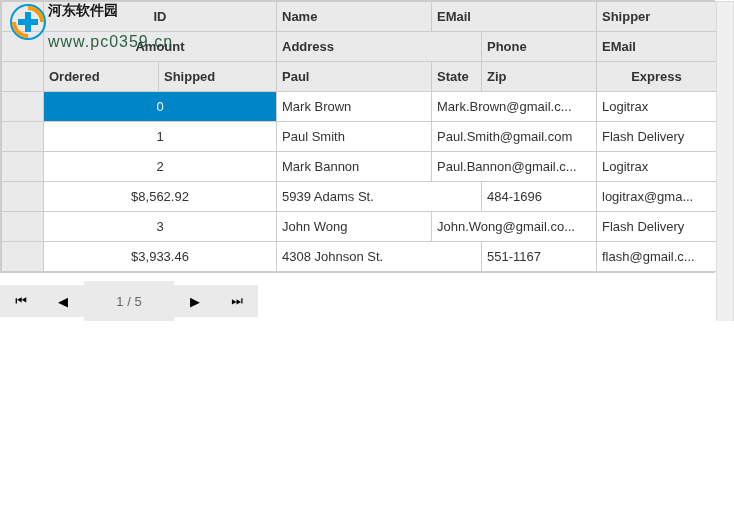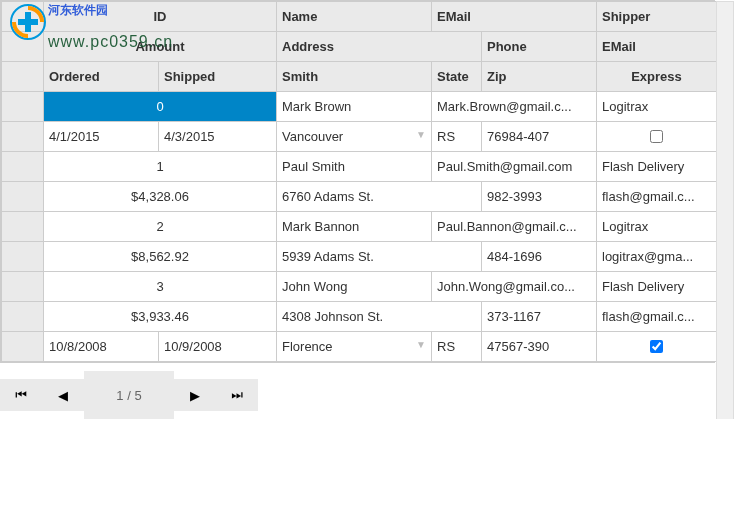--- a/index.html
+++ b/index.html
@@ -15,23 +15,23 @@
 .col-d { width: 50px; }
 .col-e { width: 115px; }
 .col-f { width: 120px; }
 .right { text-align: center; }
 .center { text-align: center; }
 td.rowhdr { background: #eaeaea; }
 .selected { background: #0085c7; color: #fff; }
 .chevron { float: right; color: #bbb; font-size: 10px; }
 .pager { display: flex; align-items: center; margin-top: 8px; gap: 0; }
 .pager-btn { width: 42px; height: 32px; background: #eaeaea; border: none; display: flex; align-items: center; justify-content: center; cursor: pointer; font-size: 13px; }
-.pager-page { width: 90px; height: 48px; background: #eaeaea; display: flex; align-items: center; justify-content: center; color: #666; }
+.pager-page { width: 90px; height: 40px; background: #eaeaea; display: flex; align-items: center; justify-content: center; color: #666; }
 .watermark-logo { position: absolute; top: 4px; left: 10px; width: 36px; height: 36px; z-index: 10; }
-.watermark-text1 { position: absolute; top: 2px; left: 48px; font-family: Liberation Serif, serif; font-size: 12px; font-weight: bold; color: #1d4ed8; z-index: 10; opacity: 0.9; }
+.watermark-text1 { position: absolute; top: 2px; left: 48px; font-family: Liberation Serif, serif; font-size: 14px; font-weight: bold; color: #000000; z-index: 10; opacity: 0.9; }
 .watermark-text2 { position: absolute; top: 24px; left: 48px; font-size: 16px; color: #14532d; z-index: 10; opacity: 0.9; letter-spacing: 1px; margin-top: 9px; }
 input[type=checkbox] { margin: 0 auto; display: block; }
 .scrollbar { width: 18px; background: #f0f0f0; position: absolute; right: 0; top: 1px; height: 455px; border: 1px solid #ddd; }
 .wrapper { position: relative; width: 734px; }
 </style>
 </head>
 <body>
 
 <div class="wrapper">
 
@@ -70,58 +70,40 @@
 <th class="col-rowhdr"></th>
 <th colspan="2" class="right">Amount</th>
 <th colspan="2">Address</th>
 <th>Phone</th>
 <th>EMail</th>
 </tr>
 <tr>
 <th class="col-rowhdr"></th>
 <th>Ordered</th>
 <th>Shipped</th>
-<th>Smith</th>
+<th>Paul</th>
 <th>State</th>
 <th>Zip</th>
 <th class="right">Express</th>
 </tr>
 </thead>
 <tbody id="grid-body">
           <tr>
             <td class="rowhdr"></td>
             <td colspan="2" class="right selected">0</td>
             <td>Mark Brown</td>
             <td colspan="2">Mark.Brown@gmail.c...</td>
             <td>Logitrax</td>
           </tr>
           <tr>
             <td class="rowhdr"></td>
-            <td>4/1/2015</td>
-            <td>4/3/2015</td>
-            <td>Vancouver<span class="chevron">▼</span></td>
-            <td>RS</td>
-            <td>76984-407</td>
-            <td class="center">
-              <input type="checkbox" style="">
-            </td>
-          </tr>
-          <tr>
-            <td class="rowhdr"></td>
             <td colspan="2" class="right ">1</td>
             <td>Paul Smith</td>
             <td colspan="2">Paul.Smith@gmail.com</td>
             <td>Flash Delivery</td>
-          </tr>
-          <tr>
-            <td class="rowhdr"></td>
-            <td colspan="2" class="right">$4,328.06</td>
-            <td colspan="2">6760 Adams St.</td>
-            <td>982-3993</td>
-            <td>flash@gmail.c...</td>
           </tr>
           <tr>
             <td class="rowhdr"></td>
             <td colspan="2" class="right ">2</td>
             <td>Mark Bannon</td>
             <td colspan="2">Paul.Bannon@gmail.c...</td>
             <td>Logitrax</td>
           </tr>
           <tr>
             <td class="rowhdr"></td>
@@ -134,33 +116,22 @@
             <td class="rowhdr"></td>
             <td colspan="2" class="right ">3</td>
             <td>John Wong</td>
             <td colspan="2">John.Wong@gmail.co...</td>
             <td>Flash Delivery</td>
           </tr>
           <tr>
             <td class="rowhdr"></td>
             <td colspan="2" class="right">$3,933.46</td>
             <td colspan="2">4308 Johnson St.</td>
-            <td>373-1167</td>
+            <td>551-1167</td>
             <td>flash@gmail.c...</td>
-          </tr>
-          <tr>
-            <td class="rowhdr"></td>
-            <td>10/8/2008</td>
-            <td>10/9/2008</td>
-            <td>Florence<span class="chevron">▼</span></td>
-            <td>RS</td>
-            <td>47567-390</td>
-            <td class="center">
-              <input type="checkbox" checked="" style="">
-            </td>
           </tr>
         </tbody>
 </table>
 </div>
 
 <div class="scrollbar"></div>
 
 <div class="pager">
 <button class="pager-btn">
         <span>⏮</span>

